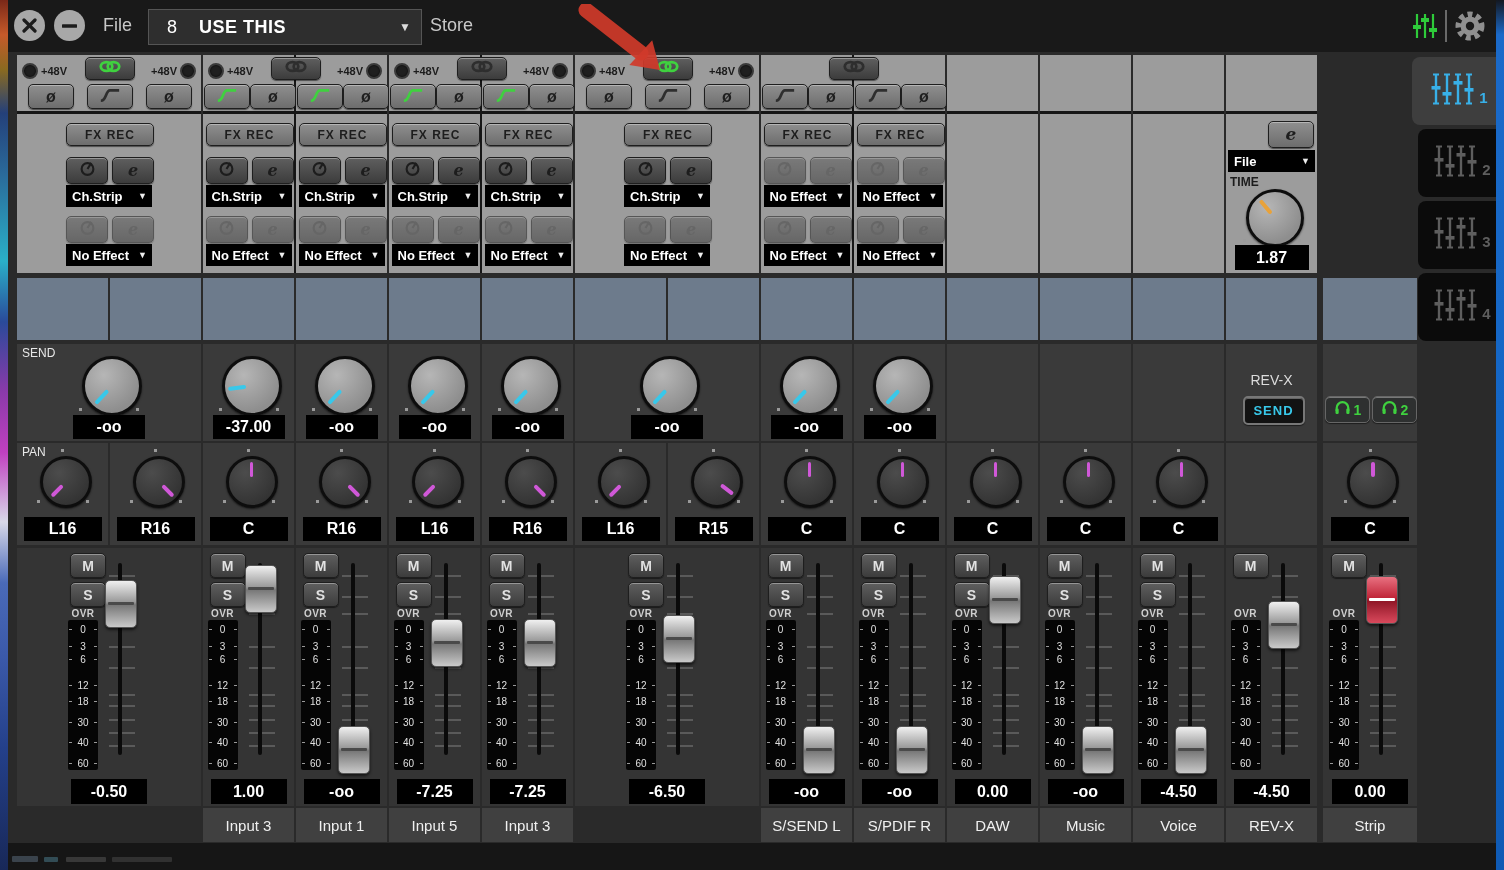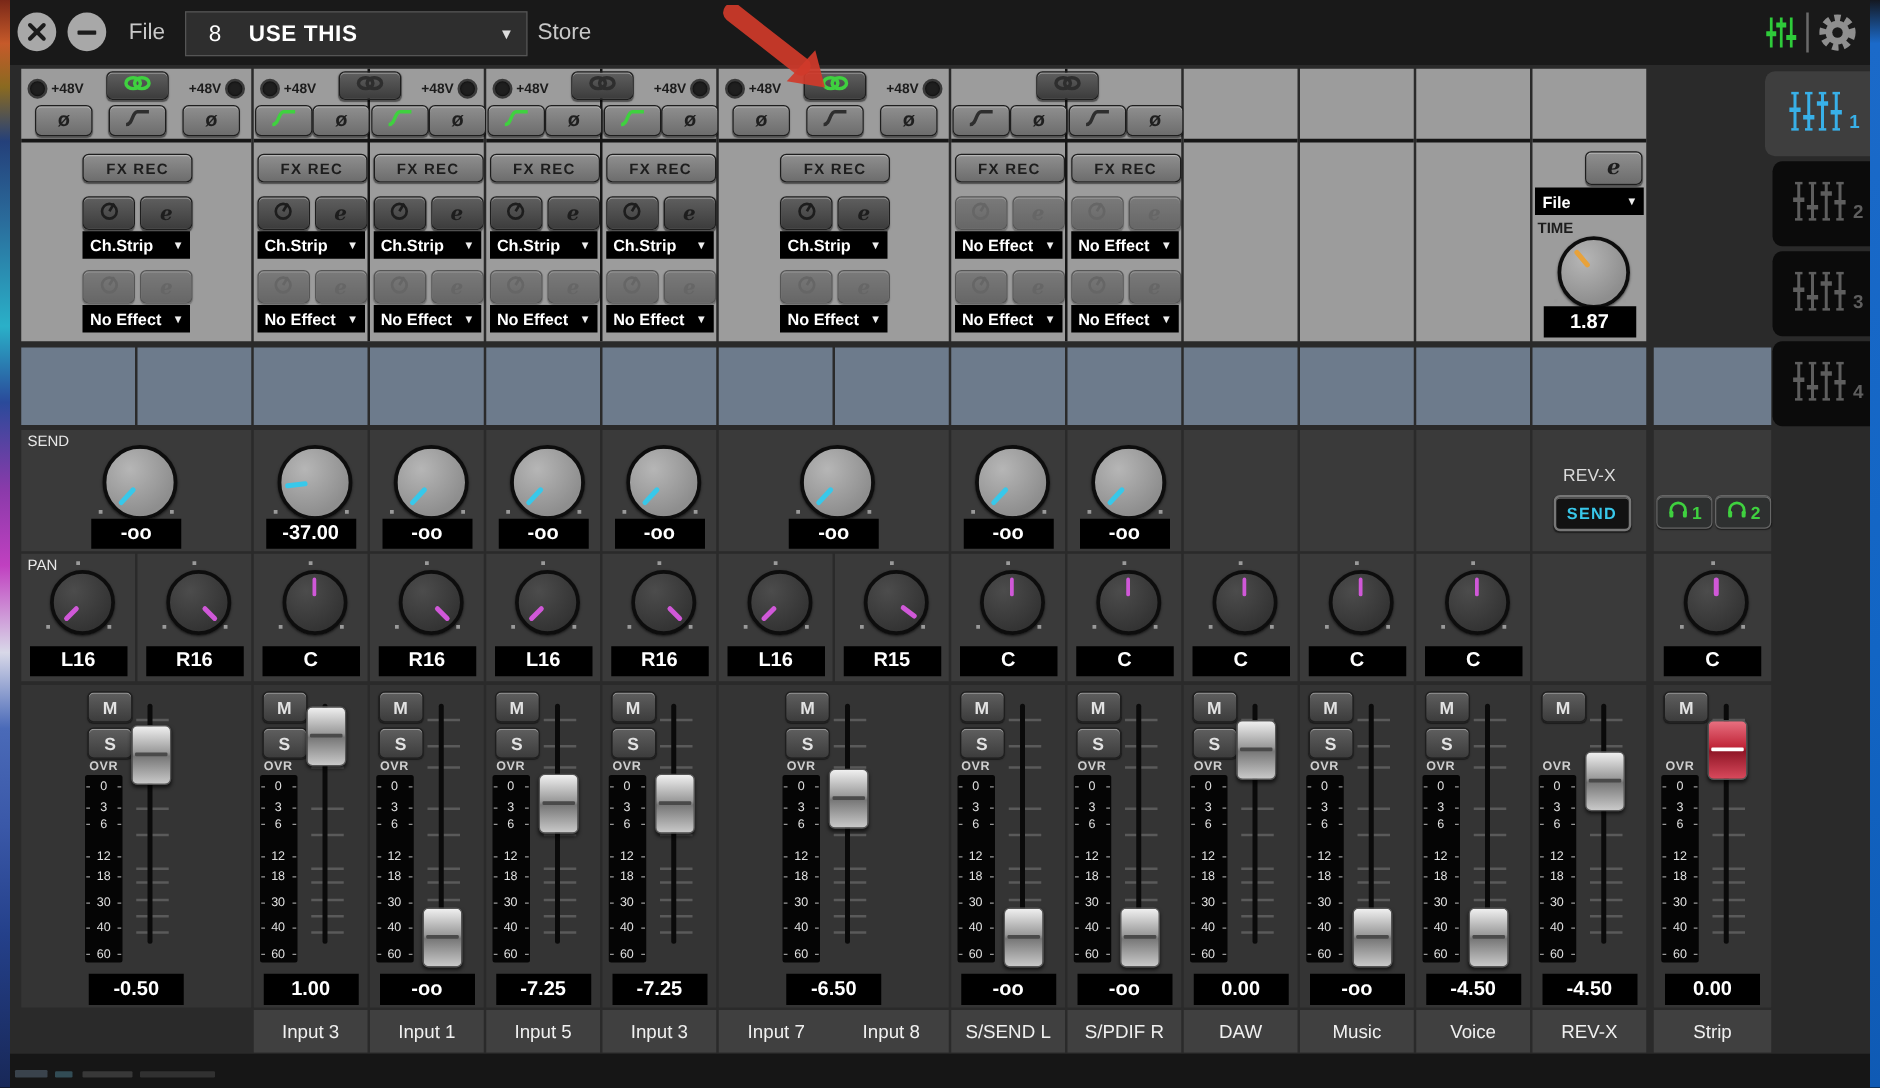--- a/index.html
+++ b/index.html
@@ -754,24 +754,20 @@
           <div class="ttick" style="left: 93px; top: 590.56px; width: 26px; position: absolute;"></div>
           <div class="ttick" style="left: 93px; top: 611.68px; width: 26px; position: absolute;"></div>
           <div class="ttick" style="left: 93px; top: 638.56px; width: 26px; position: absolute;"></div>
           <div class="ttick" style="left: 93px; top: 650.08px; width: 26px; position: absolute;"></div>
           <div class="ttick" style="left: 93px; top: 663.52px; width: 26px; position: absolute;"></div>
           <div class="ttick" style="left: 93px; top: 676.96px; width: 26px; position: absolute;"></div>
           <div class="ttick" style="left: 93px; top: 690.4px; width: 26px; position: absolute;"></div>
           <div class="track" style="left: 102px; top: 508px; height: 192px; position: absolute;"></div>
           <div class="thumb" style="left: 89px; top: 559.88px; position: absolute;"></div>
           <div class="disp" style="left: 55px; top: 724px; width: 76px; height: 25px; position: absolute;">-6.50</div>
-          <div class="cell namecell" style="left: 1px; top: 753px; width: 184px; height: 34px; position: absolute; justify-content: space-around;">
-            <span>Input 7</span>
-            <span>Input 8</span>
-          </div>
           <div class="cell slate" style="left: 1px; top: 223px; width: 91px; height: 62px; position: absolute;"></div>
           <div class="cell slate" style="left: 94px; top: 223px; width: 91px; height: 62px; position: absolute;"></div>
         </div>
         <div style="left: 744px; top: 0px; width: 186px; height: 787px; position: absolute;">
           <div class="graytop" style="left: 1px; top: 0px; width: 184px; height: 218px; position: absolute;"></div>
           <div class="hline" style="left: 1px; top: 56px; width: 184px; position: absolute;"></div>
           <div class="vsep" style="left: 92px; top: 0px; height: 218px; position: absolute;"></div>
           <div class="btn3d " style="left: 69px; top: 2px; width: 48px; height: 21px; position: absolute;">
             <span><svg width="30" height="15" viewBox="0 0 22 13">
                 <g fill="none" stroke="#2e2e2e" stroke-width="2.4">

